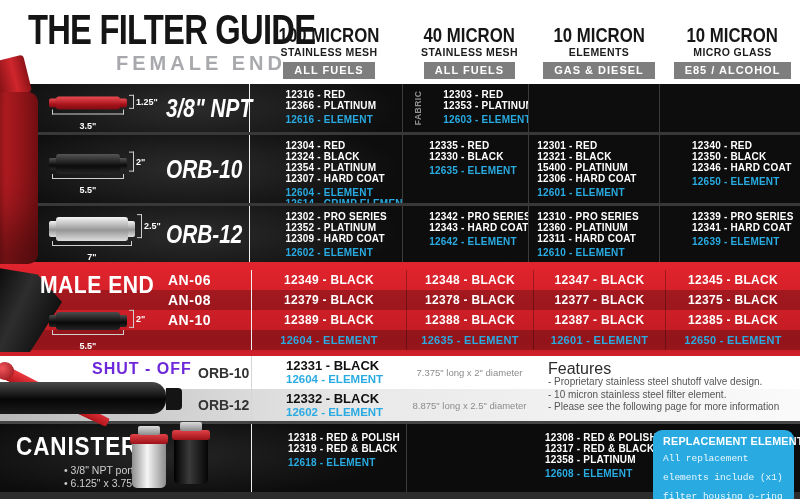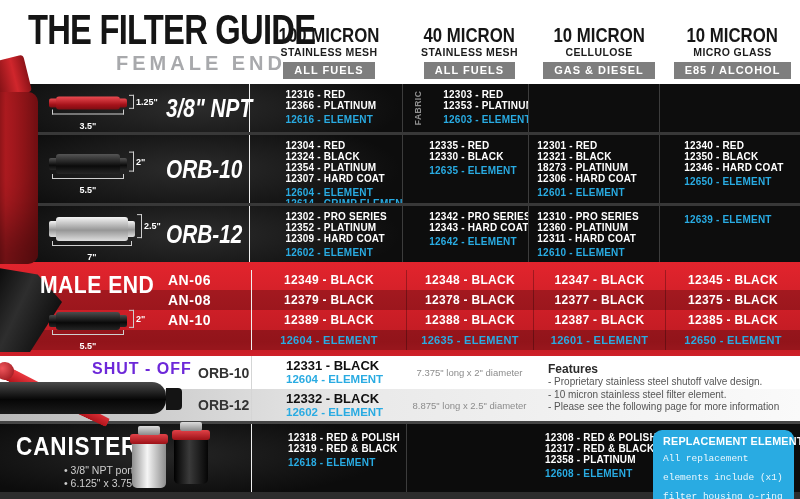--- a/index.html
+++ b/index.html
@@ -27,21 +27,21 @@
 
   
   .frow { display:flex; position:relative;
           background:radial-gradient(ellipse 280px 70px at 190px 50%, #2c2c2c, #0d0d0d 75%); }
   .rsep { height:3px; background:#383838; }
   .label-cell { width:252px; position:relative; border-right:1px solid #f0f0f0; }
   .row-label { position:absolute; left:166px; top:50%; transform:translateY(-50%) scaleX(.8); transform-origin:left center;
                color:#fff; font-weight:bold; font-size:26px; white-space:nowrap; font-style:italic; }
   .cell { position:relative; padding-top:5px; overflow:hidden; }
   .cw1{width:154px; padding-left:36px;} .cw2{width:127px; padding-left:26px; border-left:1px solid #3c3c3c;}
-  .cw3{width:132px; padding-left:8px; border-left:1px solid #3c3c3c;} .cw4{width:142px; padding-left:24px; border-left:1px solid #3c3c3c;}
+  .cw3{width:132px; padding-left:8px; border-left:1px solid #3c3c3c;} .cw4{width:142px; padding-left:32px; border-left:1px solid #3c3c3c;}
   .pn { color:#fff; font-weight:bold; font-size:10px; line-height:11px; letter-spacing:.2px; white-space:nowrap; }
   .el { color:#29abe2; font-weight:bold; font-size:10px; line-height:11px; letter-spacing:.2px; white-space:nowrap; }
   .els { margin-top:3px; }
   .ind { margin-left:14px; }
   .fabric { position:absolute; left:-2px; top:50%; transform:translateY(-50%) rotate(-90deg); color:#8f8f8f;
             font-size:8.5px; font-weight:bold; letter-spacing:.5px; }
 
   
   .thumb { position:absolute; left:56px; top:calc(50% - 5px); transform:translateY(-50%); width:64px; }
   .cyl { position:relative; width:64px; border-radius:3px; }
@@ -81,21 +81,21 @@
   .so-row { display:flex; align-items:center; height:33px; }
   .so-row.gray { height:32px; background:linear-gradient(90deg,#b9b9b9 0%,#e9e9e9 45%,#fafafa 100%); }
   .so-label-cell { width:252px; height:100%; border-right:1px solid #d5d5d5; display:flex; align-items:center; }
   .so-lab { margin-left:198px; color:#333; font-weight:bold; font-size:14px; }
   .so-parts { width:154px; padding-left:34px; }
   .so-pn { color:#101010; font-weight:bold; font-size:13px; line-height:14px; white-space:nowrap; }
   .so-el { color:#29abe2; font-weight:bold; font-size:11.5px; line-height:13px; white-space:nowrap; }
   .so-size { width:127px; text-align:center; color:#8c8c8c; font-size:9.5px; white-space:nowrap; }
   .so-title { position:absolute; left:92px; top:4px; color:#6d28d9; font-weight:bold; font-size:16px; letter-spacing:1px; z-index:4; }
   .features { position:absolute; left:548px; top:6px; width:246px; z-index:4; }
-  .f-title { font-size:12px; font-weight:bold; color:#2b2b2b; line-height:14px; }
+  .f-title { font-size:16px; font-weight:normal; color:#2b2b2b; line-height:14px; }
   .f-item { font-size:10px; color:#555; line-height:12.5px; white-space:nowrap; }
 
   
   .canister { position:relative; display:flex; height:71px; border-top:3px solid #454545;
               background:radial-gradient(ellipse 300px 60px at 160px 45%, #262626, #0c0c0c 75%); }
   .can-label-cell { width:252px; position:relative; border-right:1px solid #f0f0f0; }
   .can-title { position:absolute; left:16px; top:8px; color:#fff; font-weight:bold; font-size:25px; letter-spacing:1px;
                transform:scaleX(.9); transform-origin:left top; white-space:nowrap; }
   .can-bullets { position:absolute; left:64px; top:40px; }
   .bullet { color:#cfcfcf; font-size:10.5px; line-height:13px; white-space:nowrap; }
@@ -153,21 +153,21 @@
         <div class="media">STAINLESS MESH</div>
         <div class="badge">ALL FUELS</div>
       </div>
       <div class="col-head ch2">
         <div class="micron"><span class="cond-c">40 MICRON</span></div>
         <div class="media">STAINLESS MESH</div>
         <div class="badge">ALL FUELS</div>
       </div>
       <div class="col-head ch3">
         <div class="micron"><span class="cond-c">10 MICRON</span></div>
-        <div class="media">CELLULOSE</div>
+        <div class="media">ELEMENTS</div>
         <div class="badge">GAS &amp; DIESEL</div>
       </div>
       <div class="col-head ch4">
         <div class="micron"><span class="cond-c">10 MICRON</span></div>
         <div class="media">MICRO GLASS</div>
         <div class="badge">E85 / ALCOHOL</div>
       </div>
     </div>
   </div>
 
@@ -241,21 +241,21 @@
               <div class="pn">12330 - BLACK</div>
             </div>
           <div class="els">
               <div class="el">12635 - ELEMENT</div>
             </div>
         </div>
         <div class="cell cw3">
           <div>
               <div class="pn">12301 - RED</div>
               <div class="pn">12321 - BLACK</div>
-              <div class="pn">18273 - PLATINUM</div>
+              <div class="pn">15400 - PLATINUM</div>
               <div class="pn">12306 - HARD COAT</div>
             </div>
           <div class="els">
               <div class="el">12601 - ELEMENT</div>
             </div>
         </div>
         <div class="cell cw4">
           <div>
               <div class="pn">12340 - RED</div>
               <div class="pn">12350 - BLACK</div>
@@ -303,20 +303,24 @@
           <div>
               <div class="pn">12310 - PRO SERIES</div>
               <div class="pn">12360 - PLATINUM</div>
               <div class="pn">12311 - HARD COAT</div>
             </div>
           <div class="els">
               <div class="el">12610 - ELEMENT</div>
             </div>
         </div>
         <div class="cell cw4">
+          <div>
+              <div class="pn">12339 - PRO SERIES</div>
+              <div class="pn">12341 - HARD COAT</div>
+            </div>
           <div class="els">
               <div class="el">12639 - ELEMENT</div>
             </div>
         </div>
       </div>
     </section>
 
     <section class="male">
       <div class="male-title">MALE END</div>
       <div class="male-thumb">

